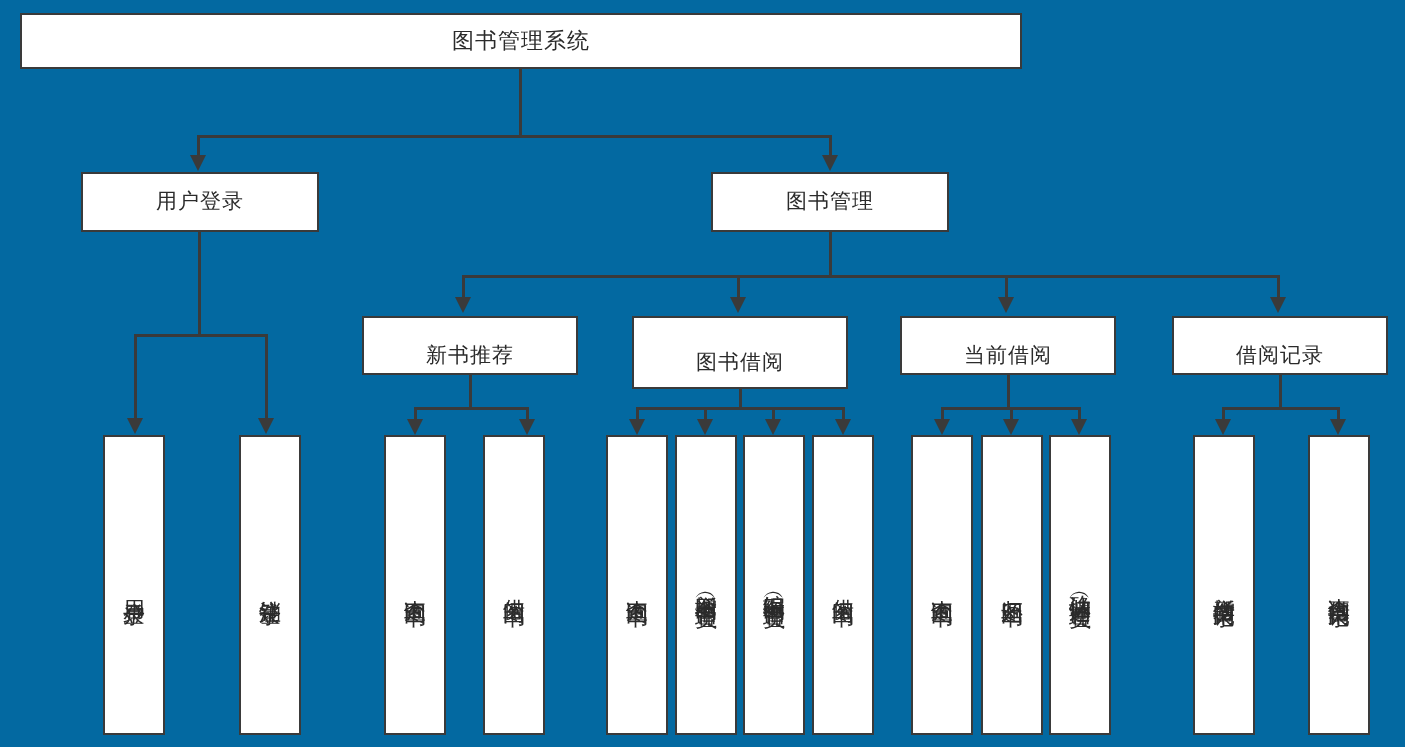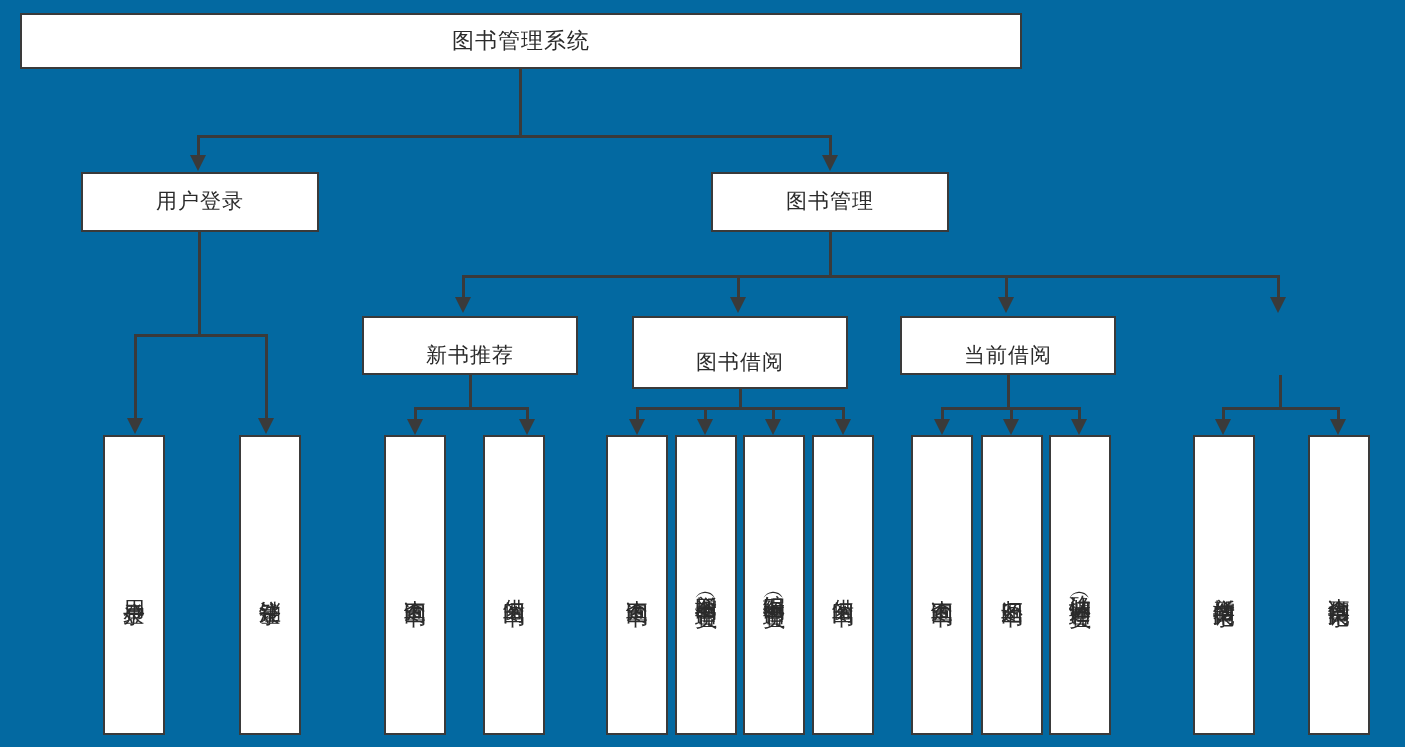--- a/index.html
+++ b/index.html
@@ -142,20 +142,23 @@
   <div class="arrow" style="left:1270px; top:297px;"></div>
 
   <div class="node level3" style="left:362px; top:316px; width:216px; height:59px;">
     <span class="node-label">新书推荐</span>
   </div>
   <div class="node level3" style="left:632px; top:316px; width:216px; height:73px;">
     <span class="node-label">图书借阅</span>
   </div>
   <div class="node level3" style="left:900px; top:316px; width:216px; height:59px;">
     <span class="node-label">当前借阅</span>
+  </div>
+  <div class="node level3" style="left:1172px; top:316px; width:216px; height:59px;">
+    <span class="node-label">借阅记录</span>
   </div>
 
   <div class="vline" style="left:469px; top:375px; width:3px; height:34px;"></div>
   <div class="hline" style="left:414px; top:407px; width:115px; height:3px;"></div>
   <div class="vline" style="left:414px; top:407px; width:3px; height:14px;"></div>
   <div class="arrow" style="left:407px; top:419px;"></div>
   <div class="vline" style="left:526px; top:407px; width:3px; height:14px;"></div>
   <div class="arrow" style="left:519px; top:419px;"></div>
 
   <div class="vline" style="left:739px; top:375px; width:3px; height:34px;"></div>

